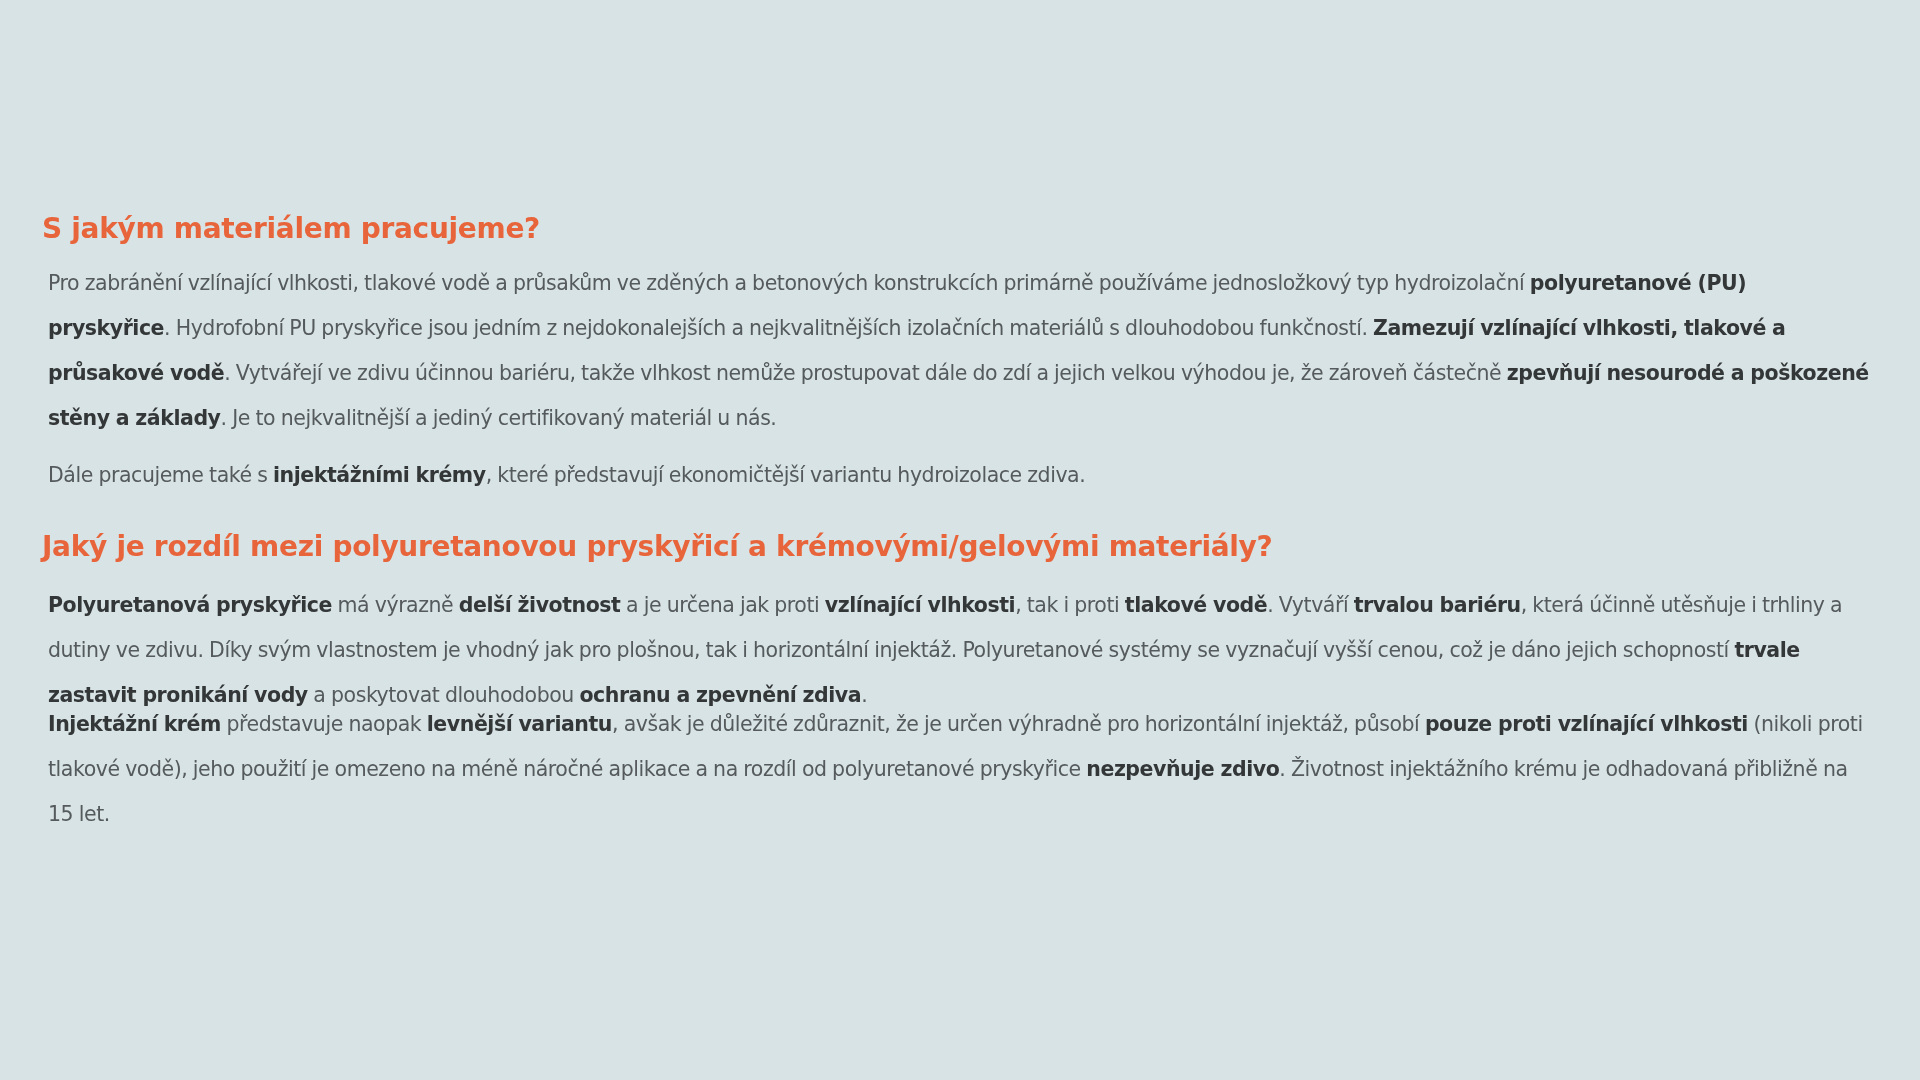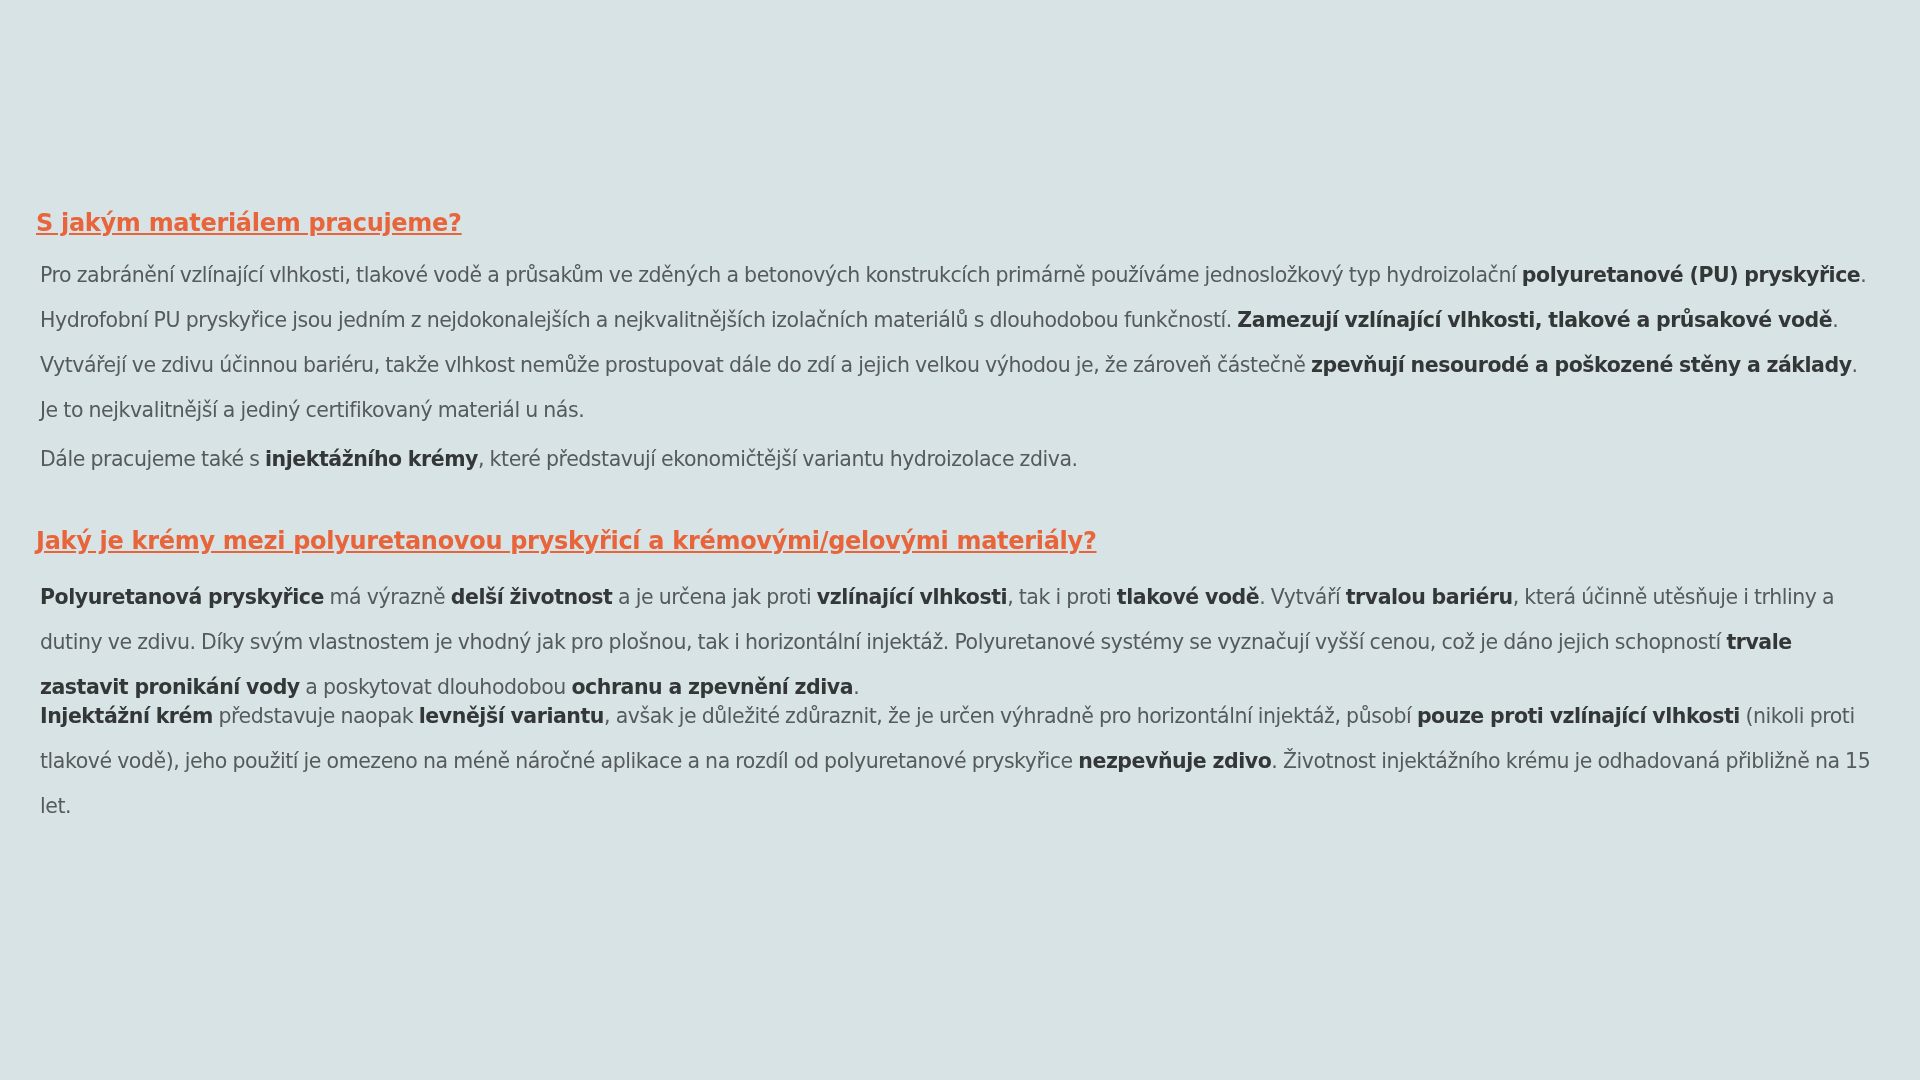--- a/index.html
+++ b/index.html
@@ -14,52 +14,51 @@
     font-family: "DejaVu Sans", "Liberation Sans", sans-serif;
     color: #555a5c;
   }
   .content {
     position: absolute;
     left: 36px;
     top: 0;
     width: 1848px;
   }
   h2 {
-    margin: 0;
+    margin: 6px;
     color: #e8643a;
-    font-size: 24px;
+    font-size: 28px;
     font-weight: bold;
     letter-spacing: -0.3px;
     line-height: 32px;
-    text-decoration: underline;
   }
   .h1pos { position: absolute; top: 207px; }
   .h2pos { position: absolute; top: 525px; }
   p {
-    margin: 4px;
+    margin: 12px;
     font-size: 20.5px;
     line-height: 45px;
     letter-spacing: -0.45px;
     word-spacing: -0.5px;
   }
   b { color: #343738; font-weight: bold; }
   .sec1 { position: absolute; top: 249px; width: 1848px; }
   .sec2 { position: absolute; top: 571px; width: 1848px; }
   .sec3 { position: absolute; top: 690px; width: 1848px; }
 </style>
 </head>
 <body>
 
 <div class="content">
   <h2 class="h1pos">S jakým materiálem pracujeme?</h2>
   <div class="sec1">
     <p>Pro zabránění vzlínající vlhkosti, tlakové vodě a průsakům ve zděných a betonových konstrukcích primárně používáme jednosložkový typ hydroizolační <b>polyuretanové (PU) pryskyřice</b>. Hydrofobní PU pryskyřice jsou jedním z nejdokonalejších a nejkvalitnějších izolačních materiálů s dlouhodobou funkčností. <b>Zamezují vzlínající vlhkosti, tlakové a průsakové vodě</b>. Vytvářejí ve zdivu účinnou bariéru, takže vlhkost nemůže prostupovat dále do zdí a jejich velkou výhodou je, že zároveň částečně <b>zpevňují nesourodé a poškozené stěny a základy</b>. Je to nejkvalitnější a jediný certifikovaný materiál u nás.</p>
-    <p>Dále pracujeme také s <b>injektážního krémy</b>, které představují ekonomičtější variantu hydroizolace zdiva.</p>
+    <p>Dále pracujeme také s <b>injektážními krémy</b>, které představují ekonomičtější variantu hydroizolace zdiva.</p>
   </div>
 
-  <h2 class="h2pos">Jaký je krémy mezi polyuretanovou pryskyřicí a krémovými/gelovými materiály?</h2>
+  <h2 class="h2pos">Jaký je rozdíl mezi polyuretanovou pryskyřicí a krémovými/gelovými materiály?</h2>
   <div class="sec2">
     <p><b>Polyuretanová pryskyřice</b> má výrazně <b>delší životnost</b> a je určena jak proti <b>vzlínající vlhkosti</b>, tak i proti <b>tlakové vodě</b>. Vytváří <b>trvalou bariéru</b>, která účinně utěsňuje i trhliny a dutiny ve zdivu. Díky svým vlastnostem je vhodný jak pro plošnou, tak i horizontální injektáž. Polyuretanové systémy se vyznačují vyšší cenou, což je dáno jejich schopností <b>trvale zastavit pronikání vody</b> a poskytovat dlouhodobou <b>ochranu a zpevnění zdiva</b>.</p>
   </div>
   <div class="sec3">
     <p><b>Injektážní krém</b> představuje naopak <b>levnější variantu</b>, avšak je důležité zdůraznit, že je určen výhradně pro horizontální injektáž, působí <b>pouze proti vzlínající vlhkosti</b> (nikoli proti tlakové vodě), jeho použití je omezeno na méně náročné aplikace a na rozdíl od polyuretanové pryskyřice <b>nezpevňuje zdivo</b>. Životnost injektážního krému je odhadovaná přibližně na 15 let.</p>
   </div>
 </div>
 
 </body></html>

